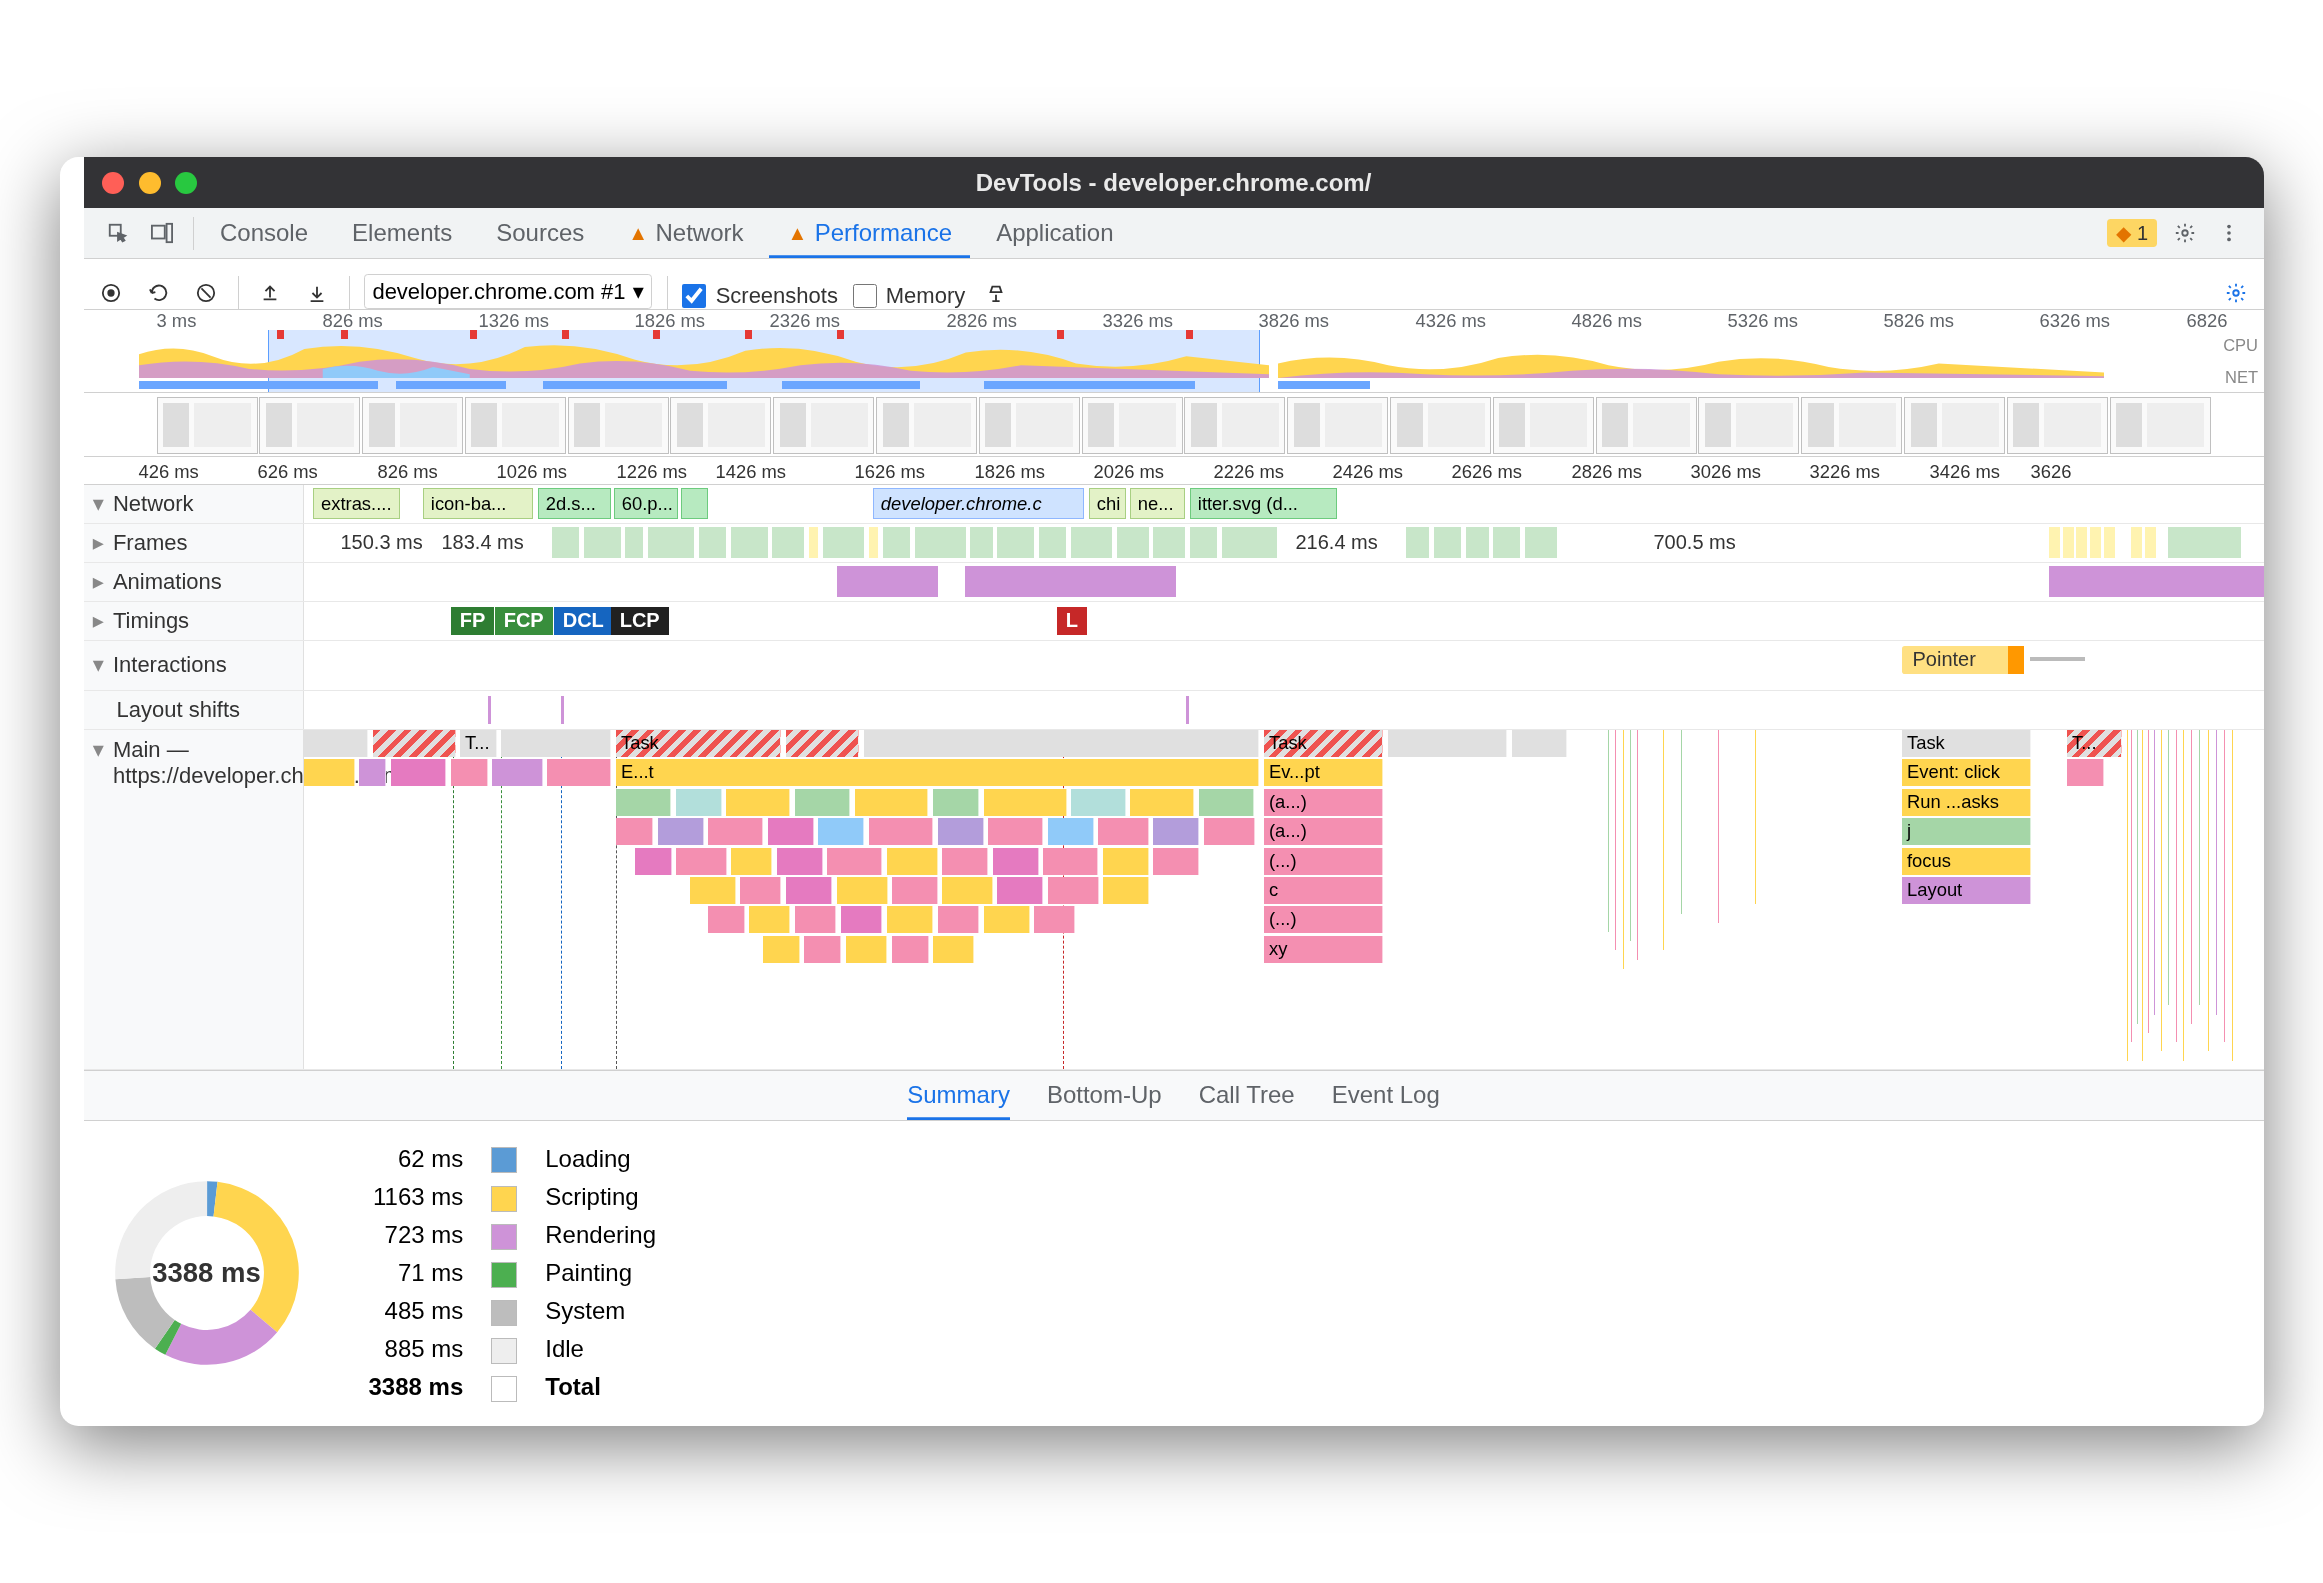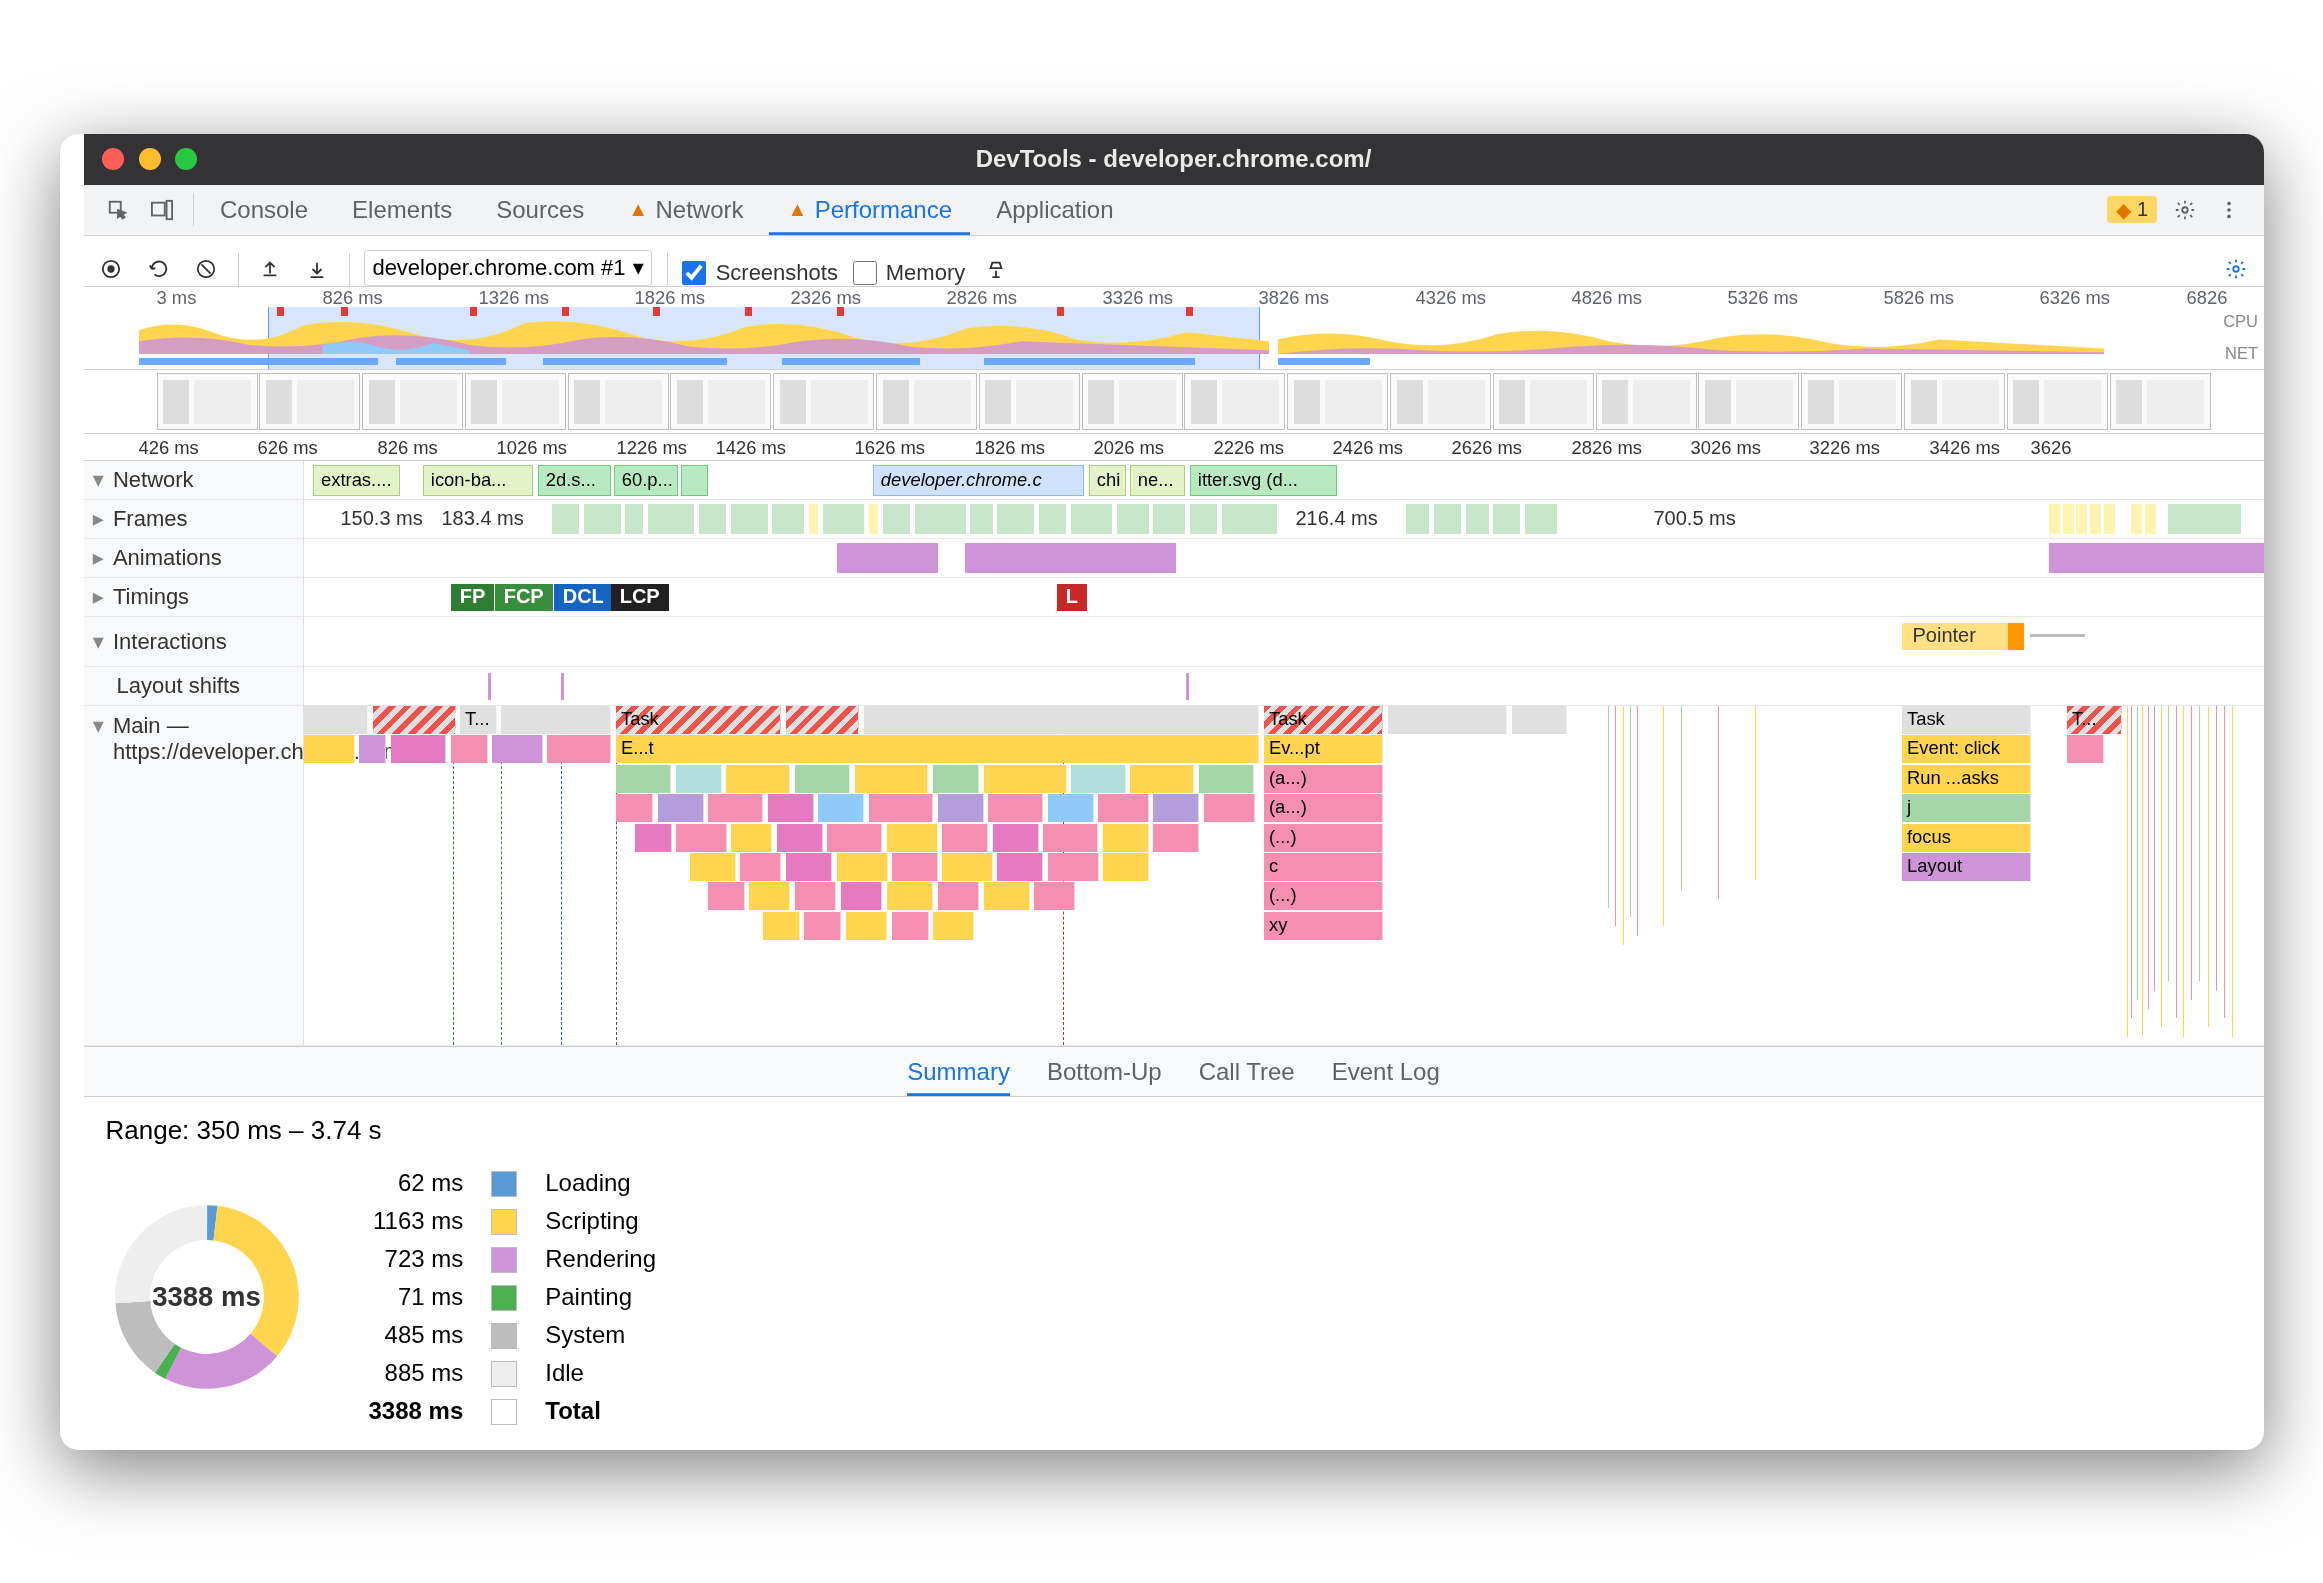--- a/index.html
+++ b/index.html
@@ -237,21 +237,21 @@
         </svg>
       </div>
   </div>
 
   <div class="overview">
     <div class="ov-ruler">
       <span class="ov-tick" style="left:73px">3 ms</span>
       <span class="ov-tick" style="left:239px">826 ms</span>
       <span class="ov-tick" style="left:395px">1326 ms</span>
       <span class="ov-tick" style="left:551px">1826 ms</span>
-      <span class="ov-tick" style="left:707px">2326 ms</span>
+      <span class="ov-tick" style="left:686px">2326 ms</span>
       <span class="ov-tick" style="left:863px">2826 ms</span>
       <span class="ov-tick" style="left:1019px">3326 ms</span>
       <span class="ov-tick" style="left:1175px">3826 ms</span>
       <span class="ov-tick" style="left:1332px">4326 ms</span>
       <span class="ov-tick" style="left:1488px">4826 ms</span>
       <span class="ov-tick" style="left:1644px">5326 ms</span>
       <span class="ov-tick" style="left:1800px">5826 ms</span>
       <span class="ov-tick" style="left:1956px">6326 ms</span>
       <span class="ov-tick" style="left:2103px">6826</span>
     </div>
@@ -584,21 +584,20 @@
   </div>
 
   <div class="bottom-tabs">
     <div class="btab active">Summary</div>
     <div class="btab">Bottom-Up</div>
     <div class="btab">Call Tree</div>
     <div class="btab">Event Log</div>
   </div>
 
   <div class="summary">
-    <div class="range">Range: 350 ms – 3.74 s</div>
     <div class="summary-body">
       <div class="donut">
         <svg width="202" height="202" viewBox="0 0 220 220" id="donut-svg">
             <path d="M 110 10 A 100 100 0 0 1 121.4728359549893 10.660309869871739 L 117.11315829209337 48.40939211932047 A 62 62 0 0 0 110 48 Z" fill="#5b9bd5"></path>
             <path d="M 121.4728359549893 10.660309869871739 A 100 100 0 0 1 186.41869175372491 174.4994848866964 L 157.37958888730944 149.98968062975177 A 62 62 0 0 0 117.11315829209337 48.40939211932047 Z" fill="#ffd54f"></path>
             <path d="M 186.41869175372491 174.4994848866964 A 100 100 0 0 1 64.61747488901408 199.10907032704768 L 81.86283443118873 165.24762360276958 A 62 62 0 0 0 157.37958888730944 149.98968062975177 Z" fill="#ce93d8"></path>
             <path d="M 64.61747488901408 199.10907032704768 A 100 100 0 0 1 53.310987507360075 192.37934123680108 L 74.85281225456325 161.07519156681667 A 62 62 0 0 0 81.86283443118873 165.24762360276958 Z" fill="#4caf50"></path>
             <path d="M 53.310987507360075 192.37934123680108 A 100 100 0 0 1 10.23532928501055 116.85641868104084 L 48.145904156706536 114.25097958224532 A 62 62 0 0 0 74.85281225456325 161.07519156681667 Z" fill="#bdbdbd"></path>
             <path d="M 10.23532928501055 116.85641868104084 A 100 100 0 0 1 110.18545400547606 10.000171966088601 L 110.11498148339516 48.00010661897493 A 62 62 0 0 0 48.145904156706536 114.25097958224532 Z" fill="#eeeeee"></path>
           </svg>

